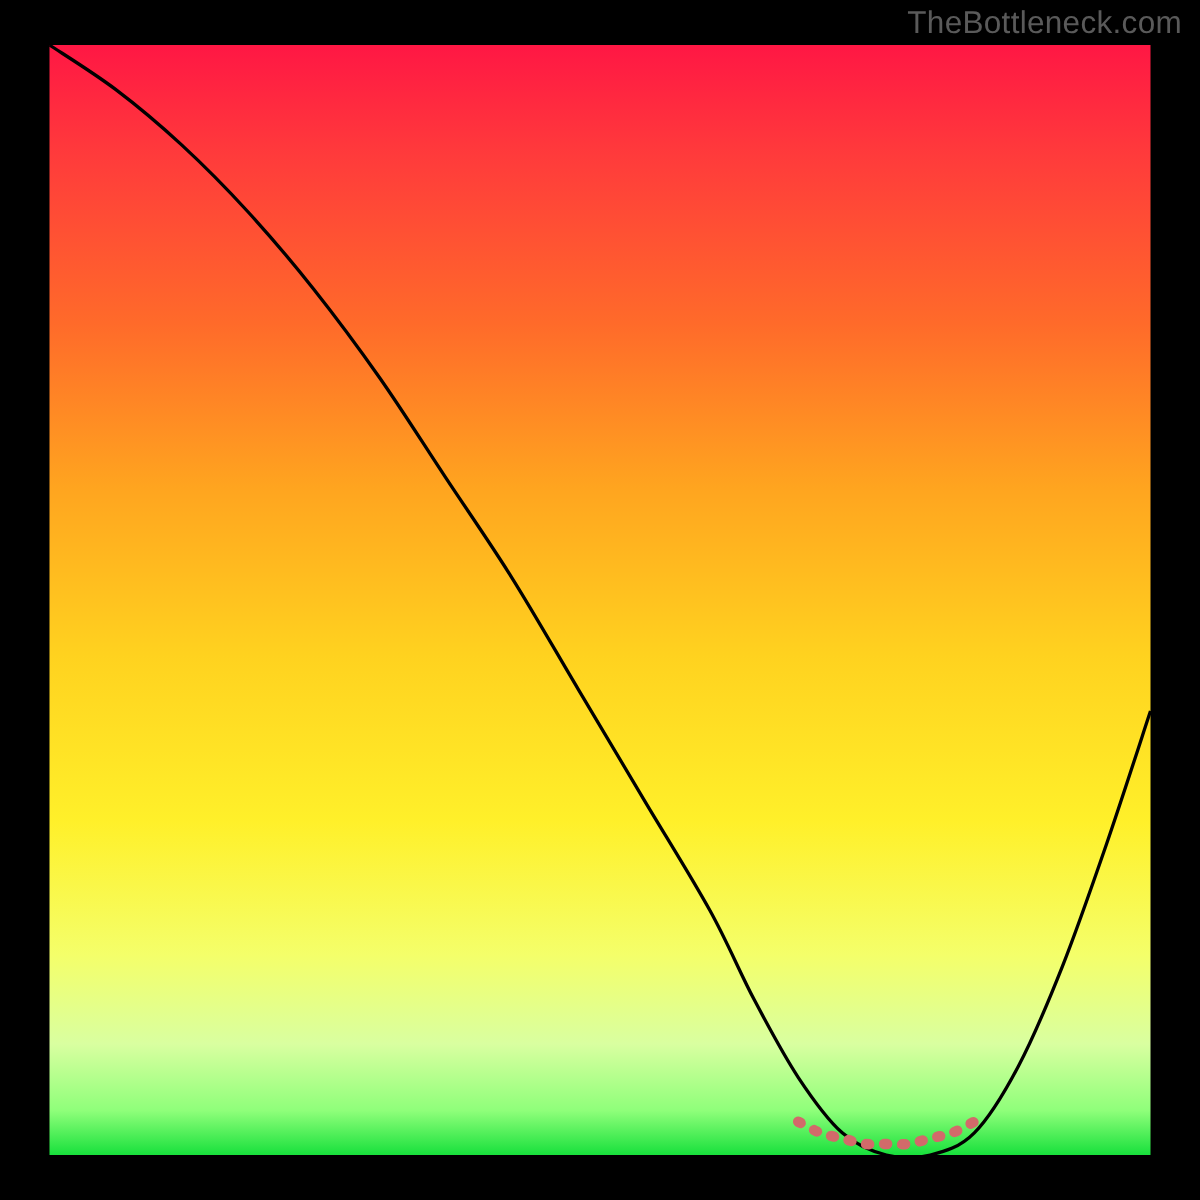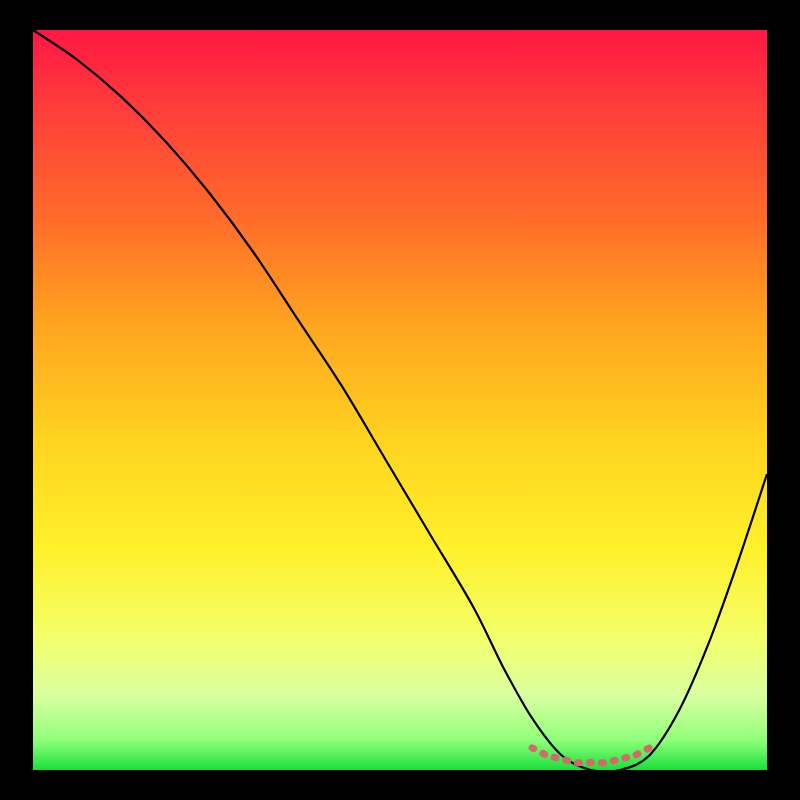--- a/index.html
+++ b/index.html
@@ -30,20 +30,21 @@
   svg {
     position: absolute;
     top: 0;
     left: 0;
   }
 </style>
 </head>
 <body>
 
 <div class="frame">
+  <div class="watermark">TheBottleneck.com</div>
 
   <svg id="chart-svg" width="800" height="800">
     <defs>
       <linearGradient id="heat" x1="0" y1="0" x2="0" y2="1">
           <stop offset="0%" stop-color="#ff1744"></stop>
           <stop offset="10%" stop-color="#ff3b3b"></stop>
           <stop offset="25%" stop-color="#ff6a2a"></stop>
           <stop offset="40%" stop-color="#ffa51f"></stop>
           <stop offset="55.00000000000001%" stop-color="#ffd21f"></stop>
           <stop offset="70%" stop-color="#fff02a"></stop>

